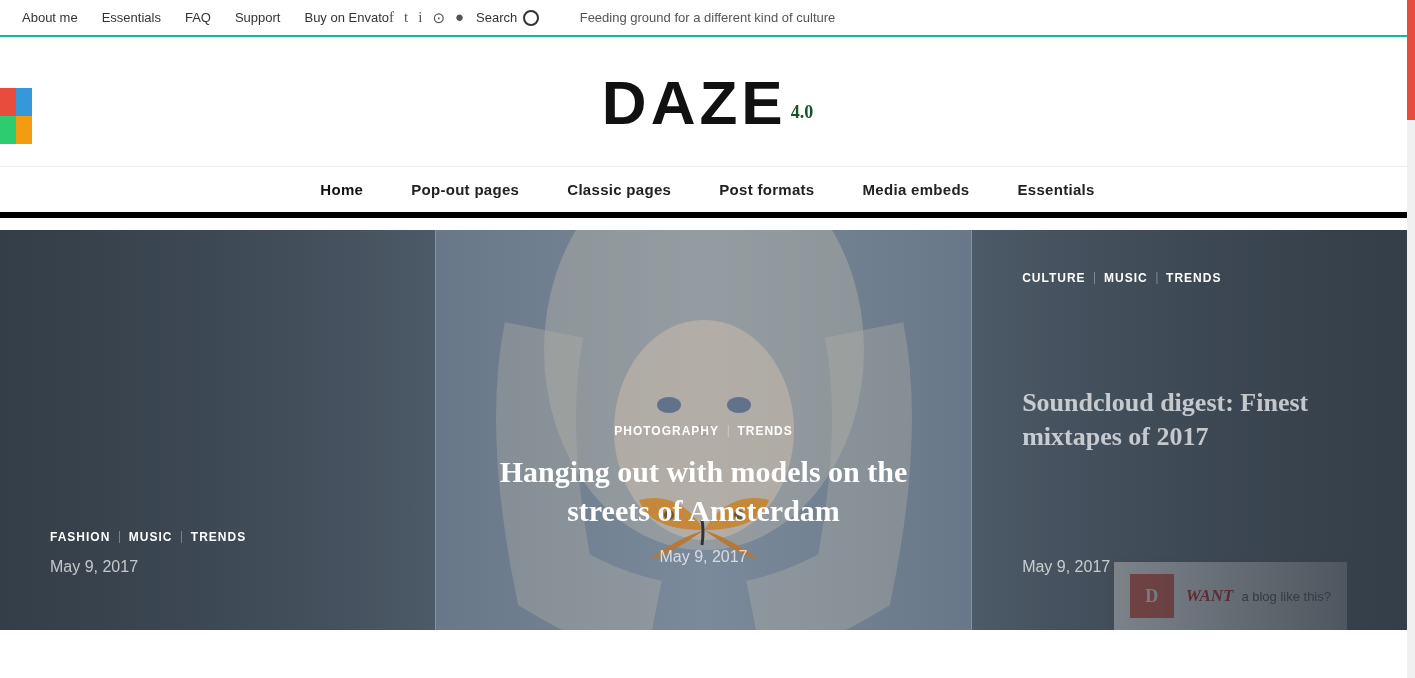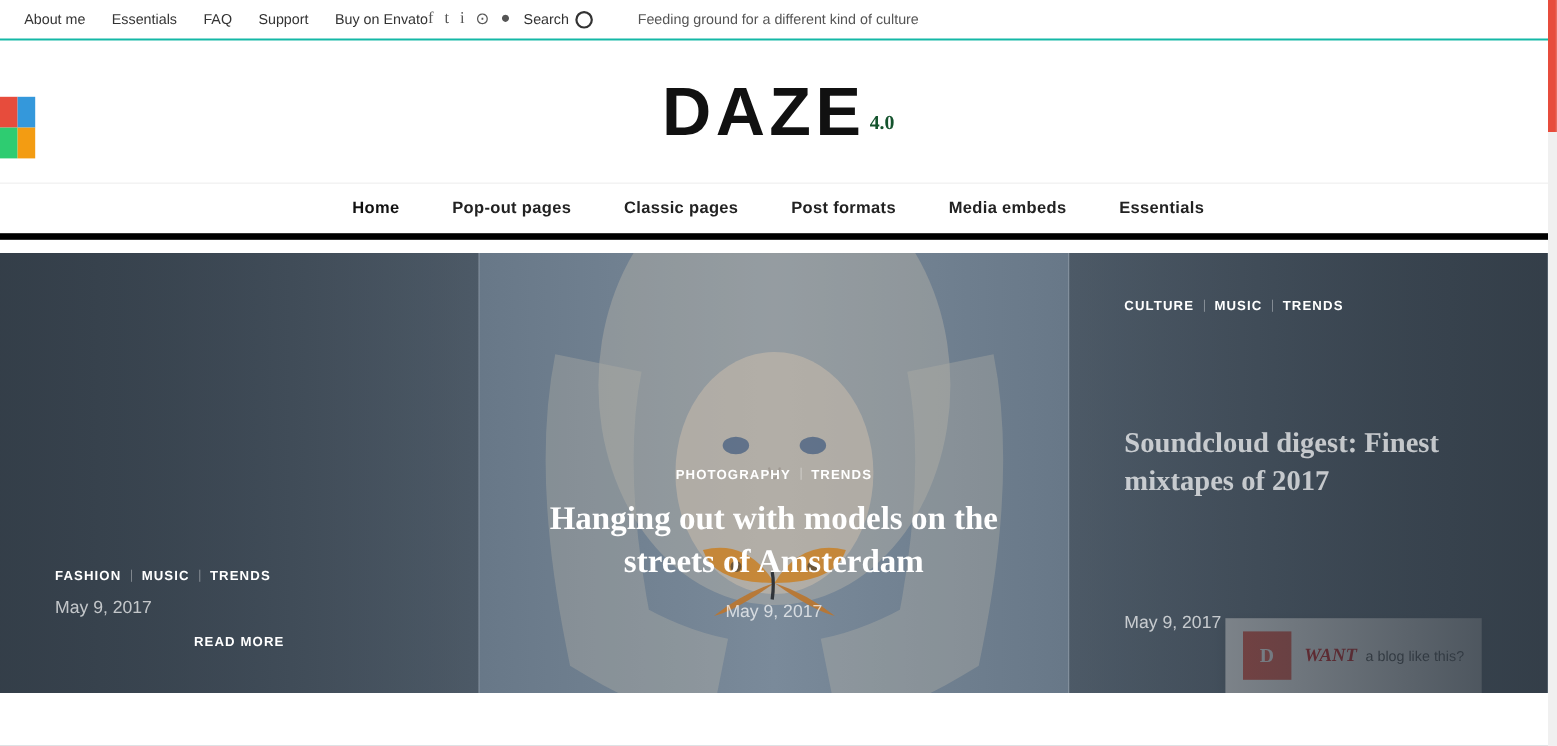--- a/index.html
+++ b/index.html
@@ -362,21 +362,20 @@
 
   <div class="hero-panel hero-panel-left" style="position:relative;z-index:2;background:linear-gradient(to right, rgba(50,60,70,0.92) 0%, rgba(50,60,70,0.5) 100%);">
     <div class="category-tags">
       <span class="category-tag">Fashion</span>
       <span class="tag-divider">|</span>
       <span class="category-tag">Music</span>
       <span class="tag-divider">|</span>
       <span class="category-tag">Trends</span>
     </div>
     <p class="hero-date">May 9, 2017</p>
-    <button class="read-more-btn">Read more</button>
   </div>
 
   <div class="panel-divider" style="position:relative;z-index:3;"></div>
 
   <div class="hero-panel hero-panel-center" style="position:relative;z-index:2;background:transparent;">
     <div style="padding-bottom: 10px;">
       <div class="category-tags" style="justify-content:center;">
         <span class="category-tag">Photography</span>
         <span class="tag-divider">|</span>
         <span class="category-tag">Trends</span>

